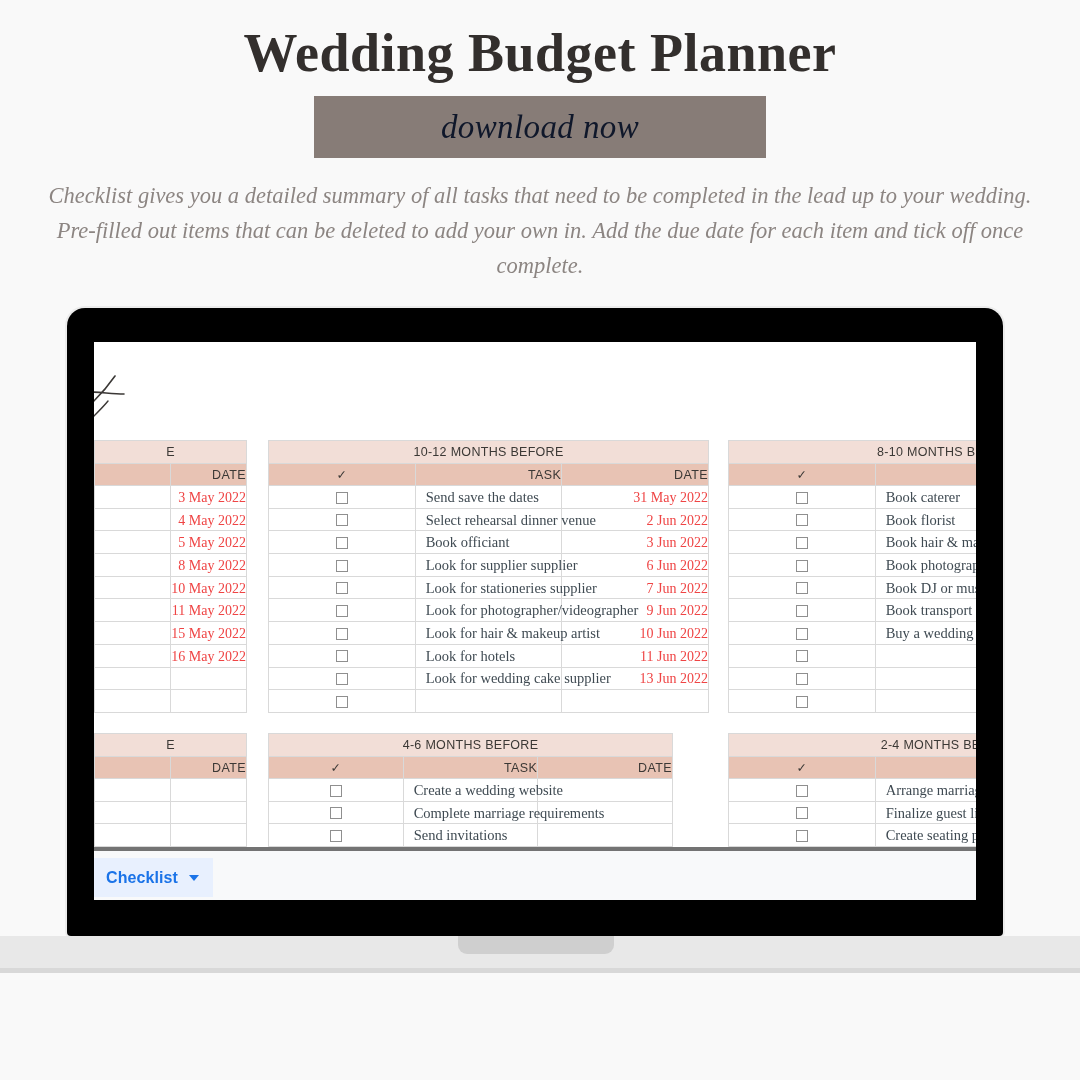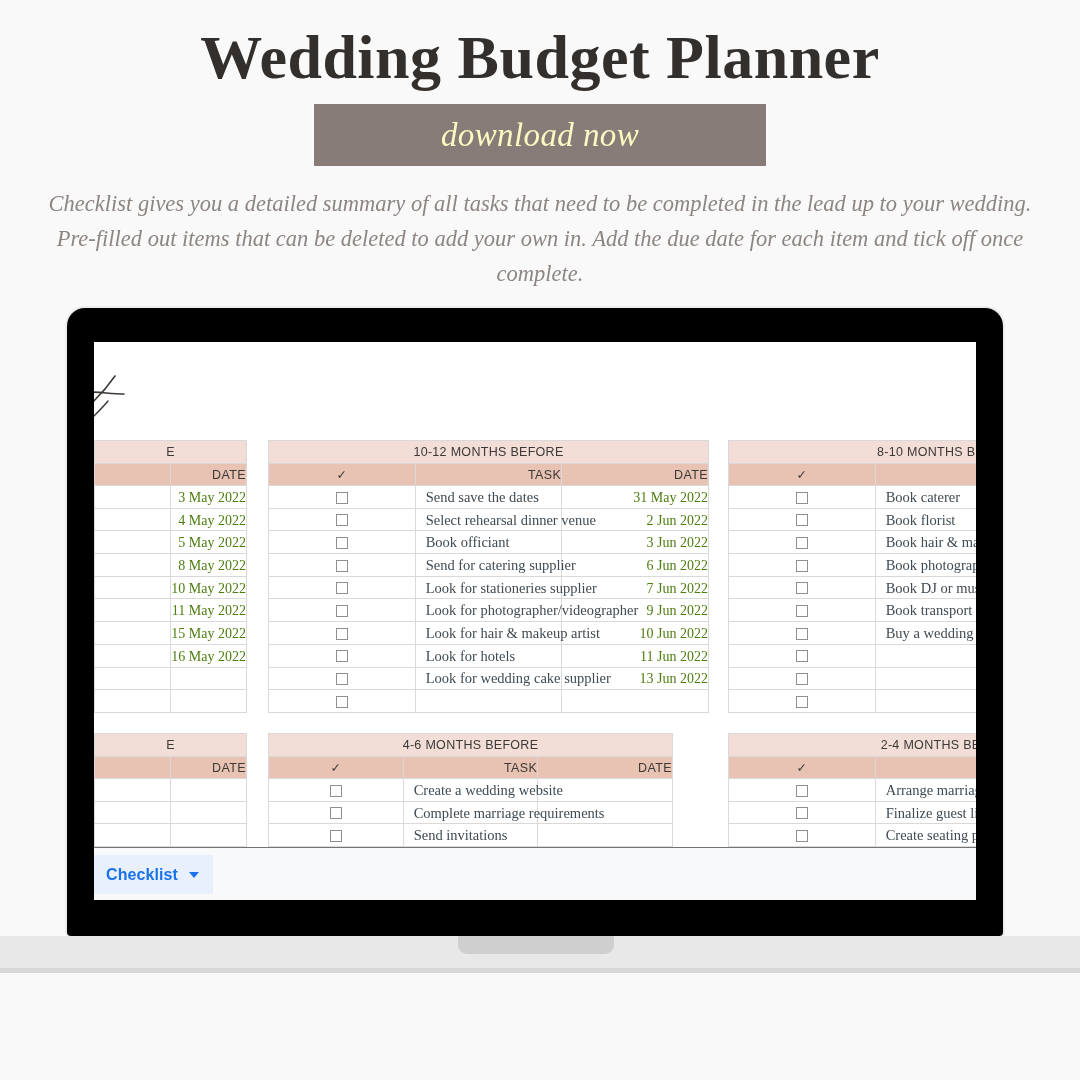--- a/index.html
+++ b/index.html
@@ -10,39 +10,39 @@
     font-family:"Liberation Sans", sans-serif;
     overflow:hidden;
   }
   .page { position:relative; width:1080px; height:1080px; background:#f9f9f9; }
 
   
   .hero { position:absolute; left:0; top:0; width:1080px; }
   .hero-title {
     text-align:center;
     font-family:"Liberation Serif", serif;
-    font-size:62px;
+    font-size:54px;
     font-weight:700;
     letter-spacing:0.5px;
     color:#332f2d;
     line-height:1;
     padding-top:26px;
   }
   .cta-wrap { display:flex; justify-content:center; margin-top:16px; }
   .cta-btn {
     width:452px; height:62px;
     background:#877c77;
     display:flex; align-items:center; justify-content:center;
     border:none; cursor:pointer;
   }
   .cta-btn span {
     font-family:"Liberation Serif", serif;
     font-style:italic;
     font-size:33px;
-    color:#fef9c3;
+    color:#0f172a;
     letter-spacing:0.4px;
   }
   .hero-sub {
     margin:20px auto 0 auto;
     width:1010px;
     text-align:center;
     font-family:"Liberation Serif", serif;
     font-style:italic;
     font-size:22.5px;
     line-height:35px;
@@ -98,40 +98,40 @@
   .row-td { height:22.7px; }
   .c-chk { width:34px; text-align:center; vertical-align:middle; }
   .c-task { padding-left:10px !important; vertical-align:middle;margin-top:12px; }
   .c-date { width:110px; text-align:right; vertical-align:middle; }
   .task-txt {
     font-family:"Liberation Serif", serif;
     font-size:14.5px; color:#3f4a52; white-space:nowrap;
   }
   .date-txt {
     font-family:"Liberation Serif", serif;
-    font-size:14px; color:#4d7c0f; white-space:nowrap;
+    font-size:14px; color:#ef4444; white-space:nowrap;
   }
   .chk {
     display:inline-block; width:12px; height:12px;
     border:1.4px solid #8f8f8f; background:#fff; vertical-align:middle;
     cursor:pointer;
   }
 
   
   #tbl-tl { left:0px;   top:98px;  width:153px; }
   #tbl-tm { left:174px; top:98px;  width:441px; }
   #tbl-tr { left:634px; top:98px;  width:441px; }
   #tbl-bl { left:0px;   top:391px; width:153px; }
   #tbl-bm { left:174px; top:391px; width:405px; }
   #tbl-br { left:634px; top:391px; width:441px; }
 
   
   .tabbar {
     position:absolute; left:0; top:505px; width:882px; height:53px;
-    background:#f8f9fa; border-top:1px solid #737373;
+    background:#f8f9fa; border-top:4px solid #737373;
   }
   .tab {
     position:absolute; left:0px; top:7px; height:39px;
     background:#e8f0fe; display:flex; align-items:center;
     padding:0 14px 0 12px; cursor:pointer;
   }
   .tab-label {
     font-family:"Liberation Sans", sans-serif;
     font-size:16px; font-weight:700; color:#1a73e8; letter-spacing:0.1px;
   }
@@ -245,21 +245,21 @@
                   <td class="row-td c-task"><span class="task-txt">Select rehearsal dinner venue</span></td>
                   <td class="row-td c-date"><span class="date-txt">2 Jun 2022</span></td>
                 </tr>
                 <tr>
                   <td class="row-td c-chk"><span class="chk"></span></td>
                   <td class="row-td c-task"><span class="task-txt">Book officiant</span></td>
                   <td class="row-td c-date"><span class="date-txt">3 Jun 2022</span></td>
                 </tr>
                 <tr>
                   <td class="row-td c-chk"><span class="chk"></span></td>
-                  <td class="row-td c-task"><span class="task-txt">Send for catering supplier</span></td>
+                  <td class="row-td c-task"><span class="task-txt">Look for supplier supplier</span></td>
                   <td class="row-td c-date"><span class="date-txt">6 Jun 2022</span></td>
                 </tr>
                 <tr>
                   <td class="row-td c-chk"><span class="chk"></span></td>
                   <td class="row-td c-task"><span class="task-txt">Look for stationeries supplier</span></td>
                   <td class="row-td c-date"><span class="date-txt">7 Jun 2022</span></td>
                 </tr>
                 <tr>
                   <td class="row-td c-chk"><span class="chk"></span></td>
                   <td class="row-td c-task"><span class="task-txt">Look for photographer/videographer</span></td>

